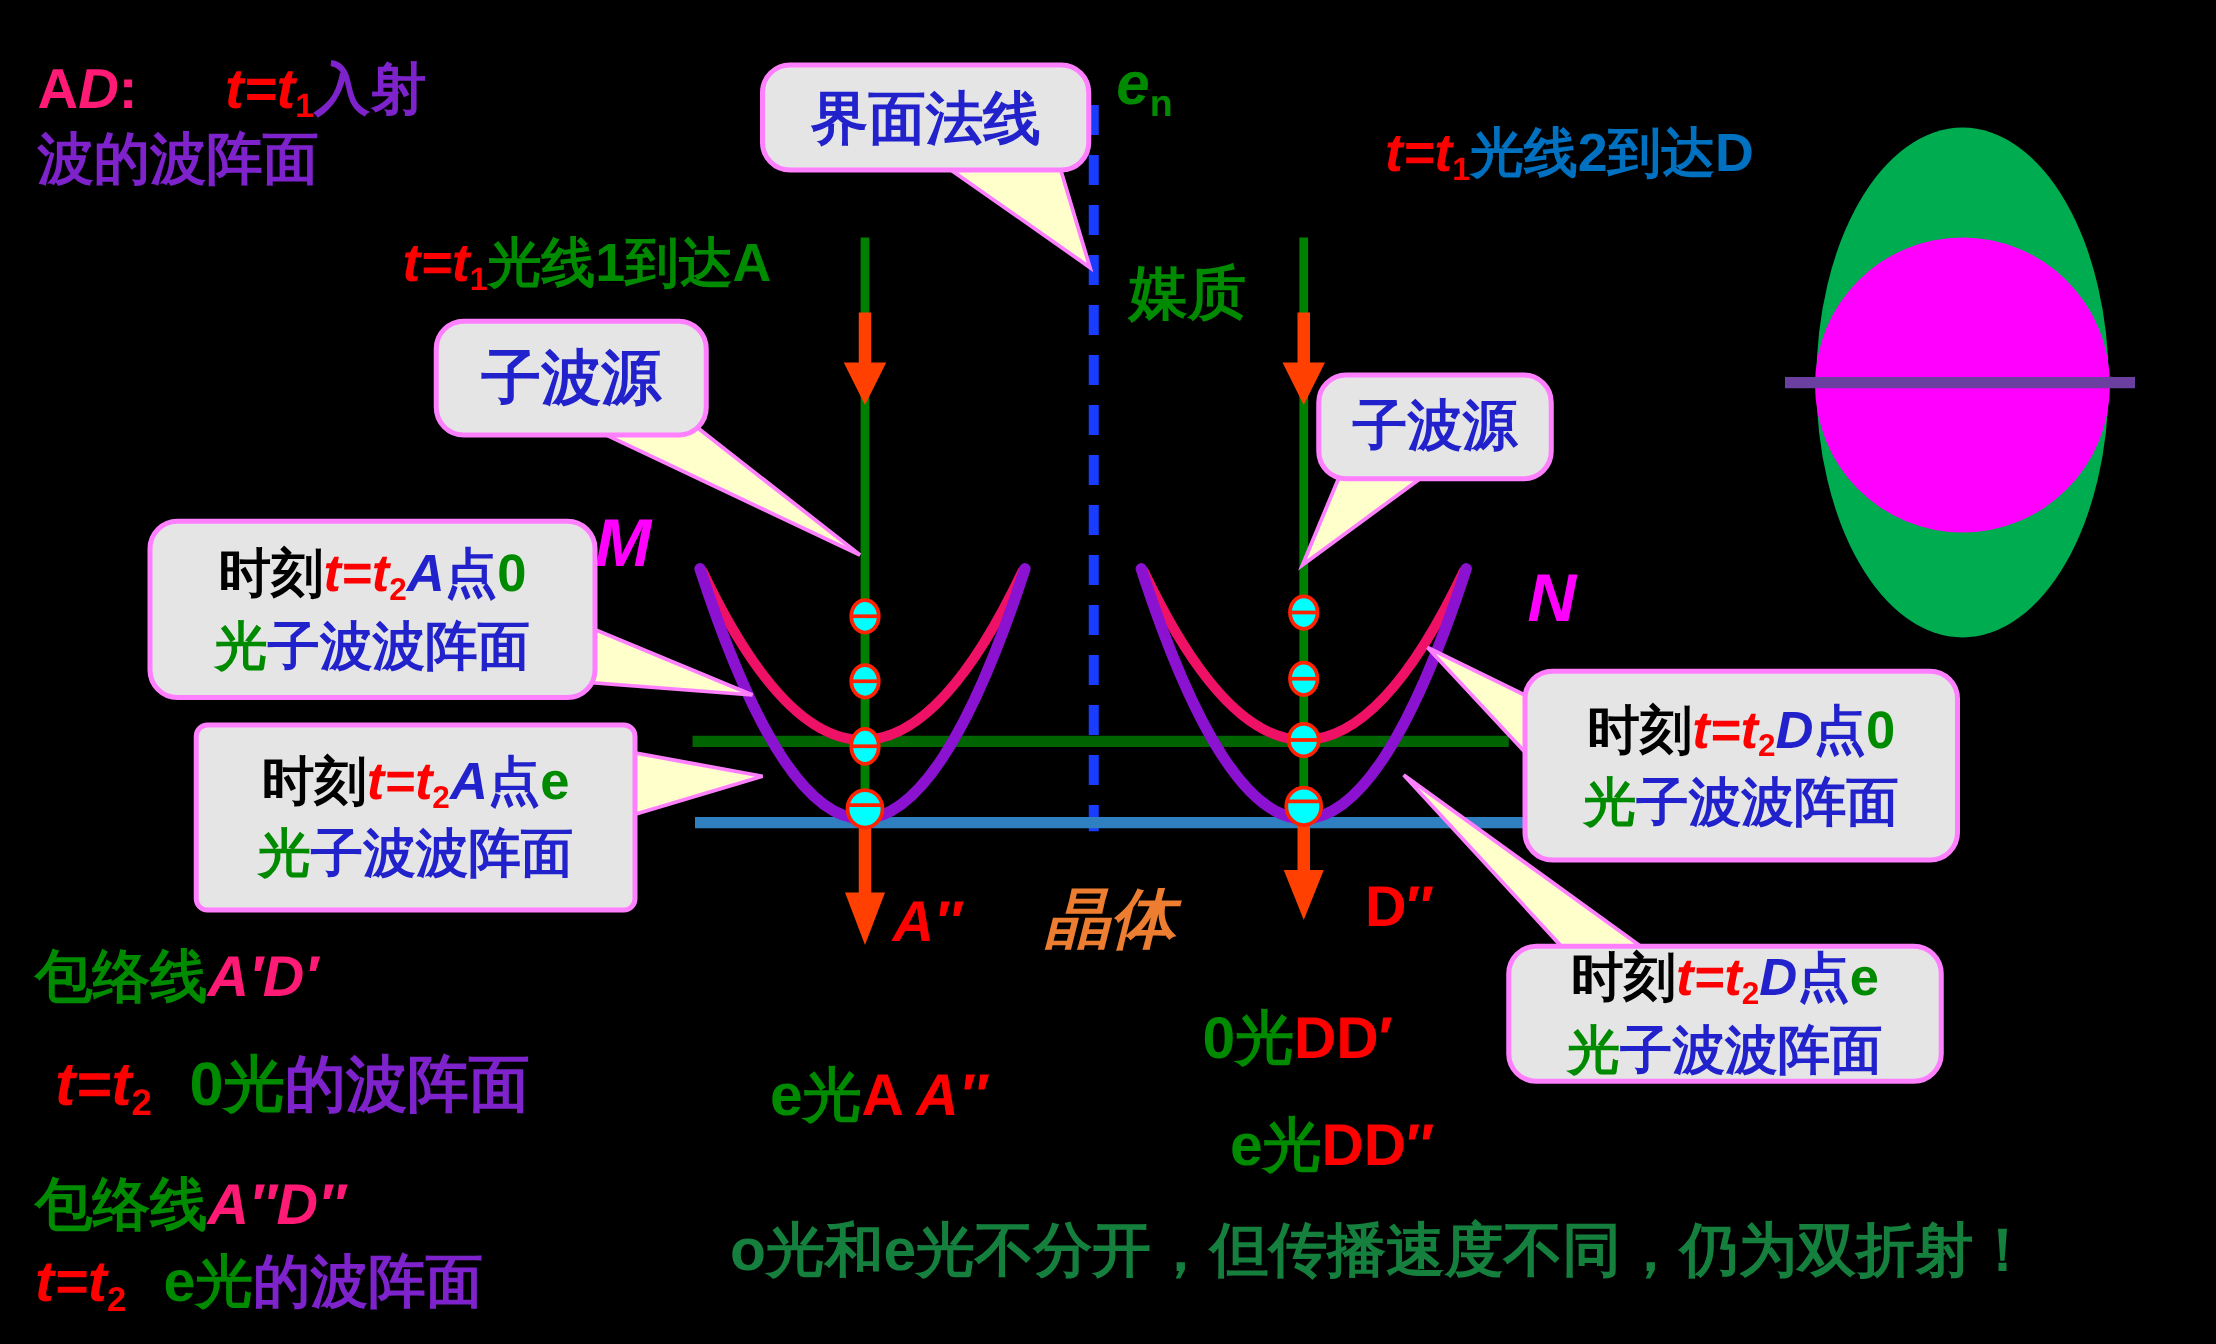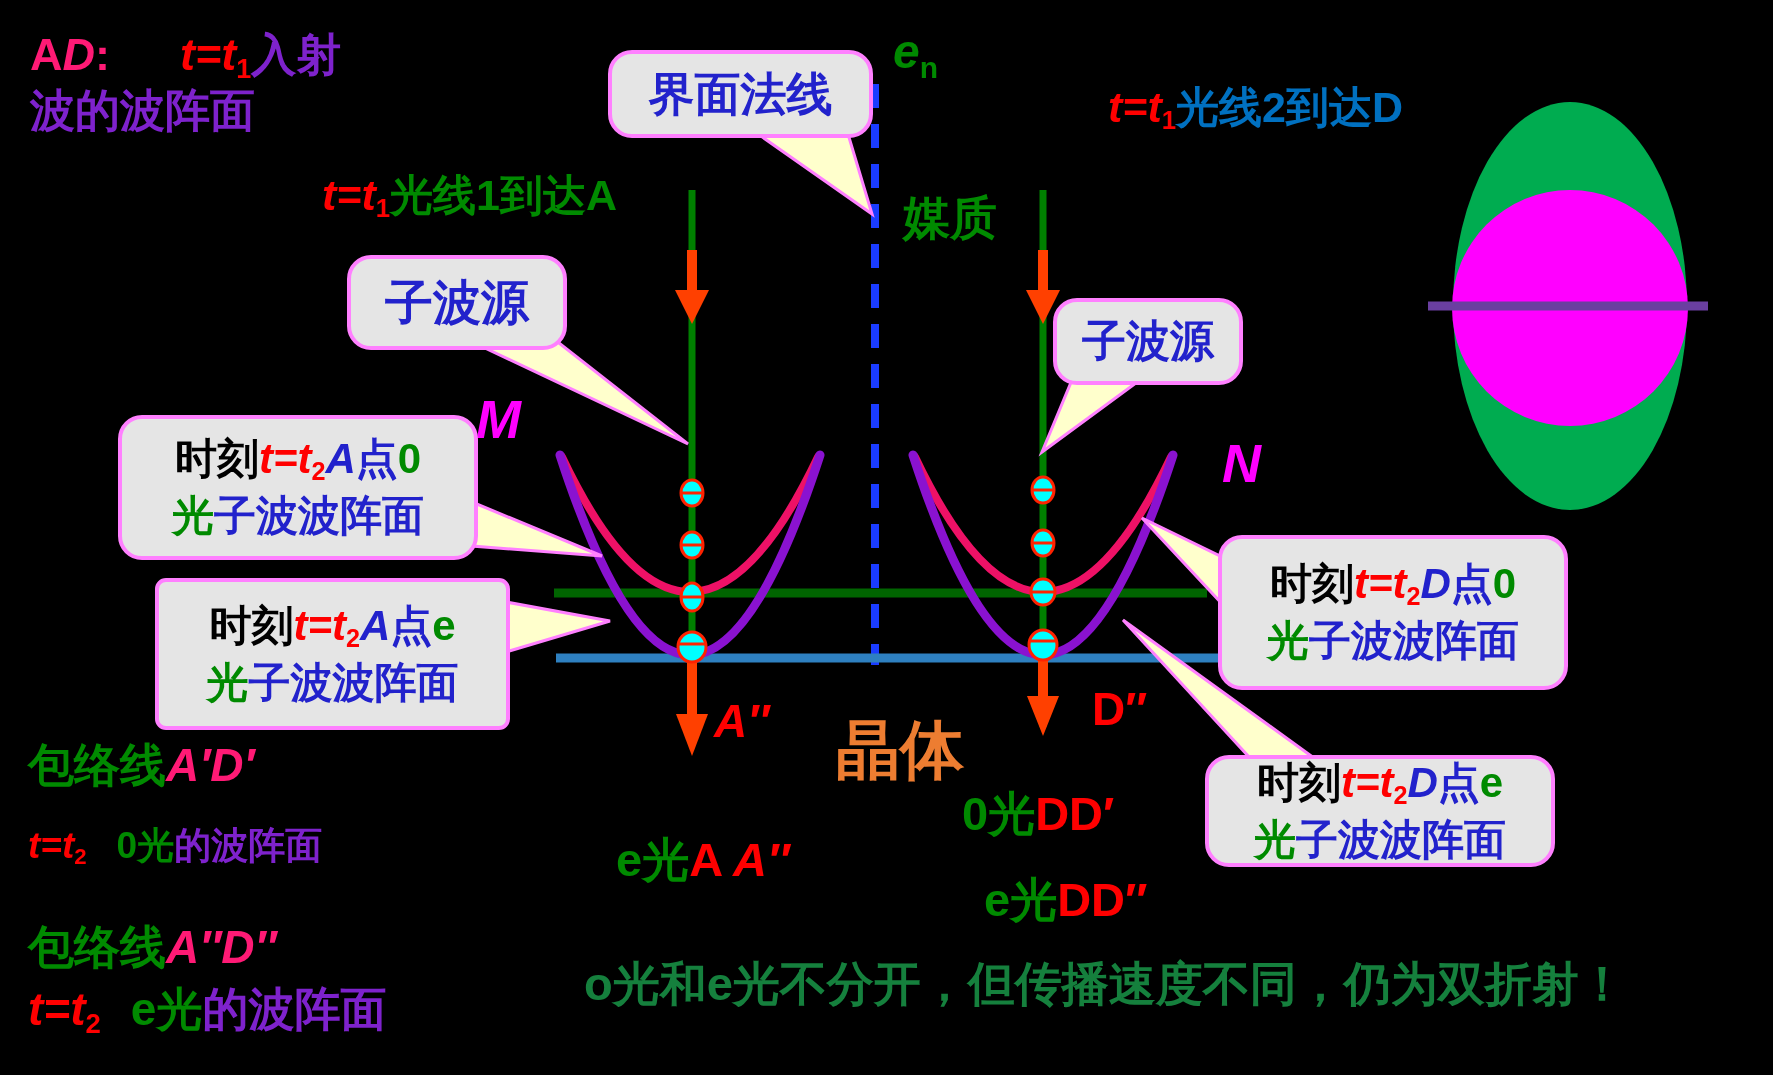--- a/index.html
+++ b/index.html
@@ -1,19 +1,19 @@
 <!DOCTYPE html>
 <html><head>
 <meta charset="utf-8">
 <style>
   html,body{margin:0;padding:0;background:#000;}
   #stage{position:relative;width:1773px;height:1075px;background:#000;overflow:hidden;
          font-family:"Liberation Sans","DejaVu Sans",sans-serif;}
   svg{position:absolute;left:0;top:0;}
-  .lbl{position:absolute;white-space:nowrap;font-weight:bold;line-height:1.1;}
+  .lbl{position:absolute;white-space:nowrap;font-weight:bold;line-height:1.1;margin-top:16px;}
   .it{font-style:italic;}
   .sub{font-size:0.60em;vertical-align:-0.28em;font-weight:bold;}
   .teq{color:#FF0000;font-style:italic;font-weight:bold;}
   .c-red{color:#FF0000;}
   .c-green{color:#008A00;}
   .c-blue{color:#2222CC;}
   .c-blue2{color:#0070C0;}
   .c-purple{color:#7E22CC;}
   .c-pink{color:#FF1A75;}
   .c-magenta{color:#FF00FF;}
@@ -163,37 +163,37 @@
   <div class="callout" style="left:1205px;top:755px;width:350px;height:112px;font-size:42px;">
     <div class="cline">
       <span class="c-black">时刻</span><span class="teq">t=t</span><span class="sub c-red">2</span><span class="c-blue it">D</span><span class="c-blue">点</span><span class="c-green">e</span>
     </div>
     <div class="cline">
       <span class="c-green">光</span><span class="c-blue">子波波阵面</span>
     </div>
   </div>
 
   <div class="lbl c-red it" style="left:714px;top:696px;font-size:46px;">A″</div>
-  <div class="lbl c-orange" style="left:836px;top:715px;font-size:64px;">晶体</div>
+  <div class="lbl c-orange" style="left:836px;top:692px;font-size:52px;font-style:italic;">晶体</div>
   <div class="lbl c-red" style="left:1092px;top:684px;font-size:46px;">D″</div>
 
   <div class="lbl" style="left:962px;top:788px;font-size:47px;">
     <span class="c-green">0</span><span class="c-green">光</span><span class="c-red">DD′</span>
   </div>
   <div class="lbl" style="left:616px;top:834px;font-size:47px;">
     <span class="c-green">e</span><span class="c-green">光</span><span class="c-red">A</span><span class="c-red it" style="margin-left:10px;">A″</span>
   </div>
   <div class="lbl" style="left:984px;top:874px;font-size:47px;">
     <span class="c-green">e</span><span class="c-green">光</span><span class="c-red">DD″</span>
   </div>
 
   <div class="lbl" style="left:28px;top:740px;font-size:46px;">
     <span class="c-green">包络线</span><span class="c-pink it">A′D′</span>
   </div>
-  <div class="lbl" style="left:28px;top:826px;font-size:37px;">
+  <div class="lbl" style="left:44px;top:826px;font-size:49px;">
     <span class="teq">t=t</span><span class="sub c-red">2</span><span class="c-green" style="margin-left:30px;">0</span><span class="c-green">光</span><span class="c-purple">的波阵面</span>
   </div>
   <div class="lbl" style="left:28px;top:922px;font-size:46px;">
     <span class="c-green">包络线</span><span class="c-pink it">A″D″</span>
   </div>
   <div class="lbl" style="left:28px;top:984px;font-size:46px;">
     <span class="teq">t=t</span><span class="sub c-red">2</span><span class="c-green" style="margin-left:30px;">e</span><span class="c-green">光</span><span class="c-purple">的波阵面</span>
   </div>
 
   <div class="lbl c-note" style="left:584px;top:958px;font-size:47px;">o光和e光不分开，但传播速度不同，仍为双折射！</div>

